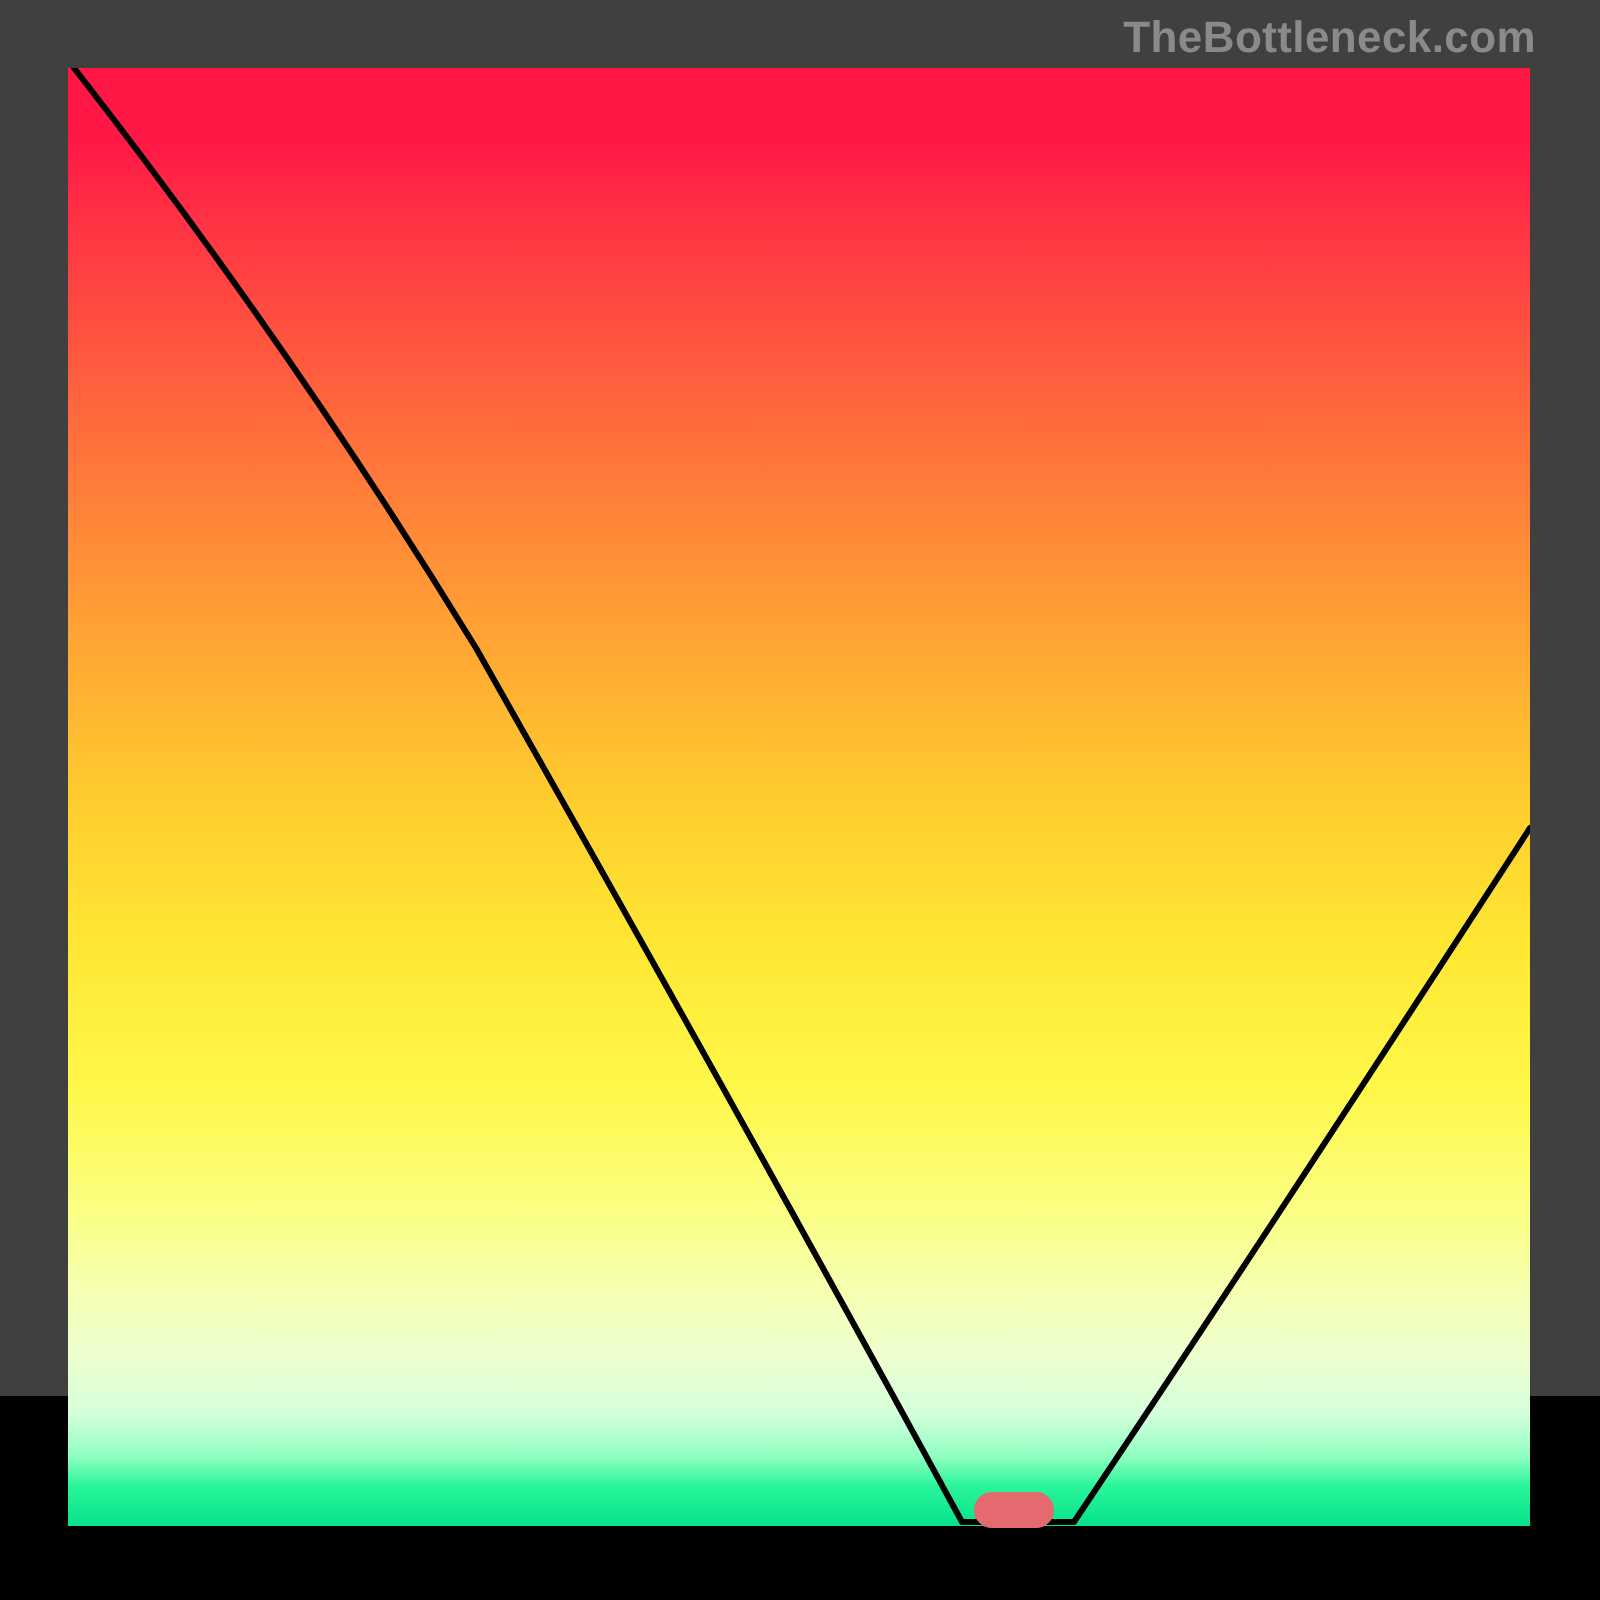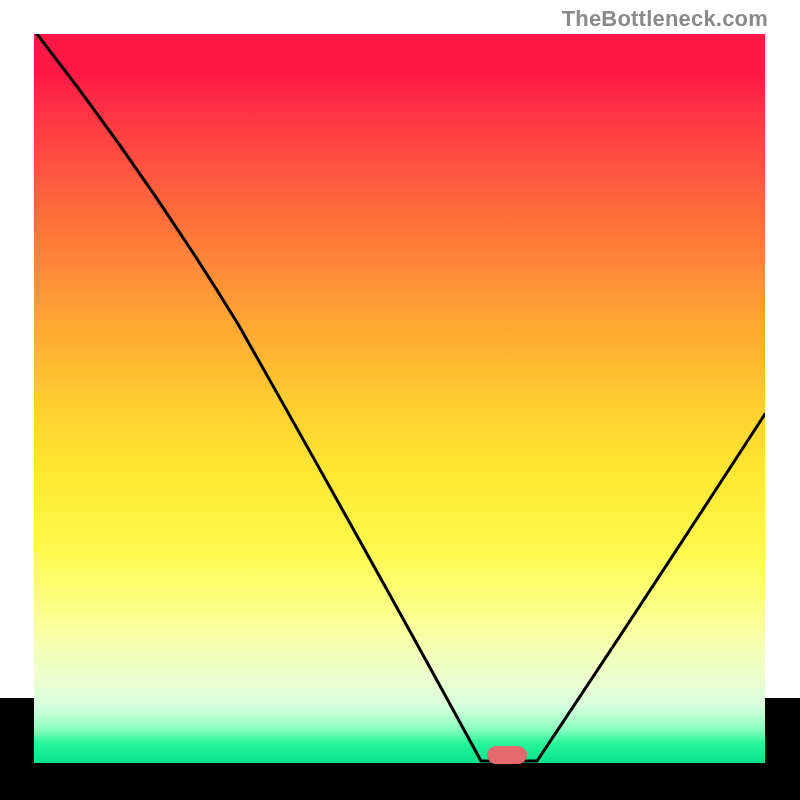--- a/index.html
+++ b/index.html
@@ -10,21 +10,21 @@
     background: #000;
     overflow: hidden;
     font-family: Arial, Helvetica, sans-serif;
   }
   .frame {
     position: absolute;
     left: 0;
     top: 0;
     width: 800px;
     height: 698px;
-    background: #ffffff;
+    background: #404040;
   }
   .plot {
     position: absolute;
     left: 34px;
     top: 34px;
     width: 731px;
     height: 731px;
     
     background: linear-gradient(to bottom,
       #ff1846 0%,

